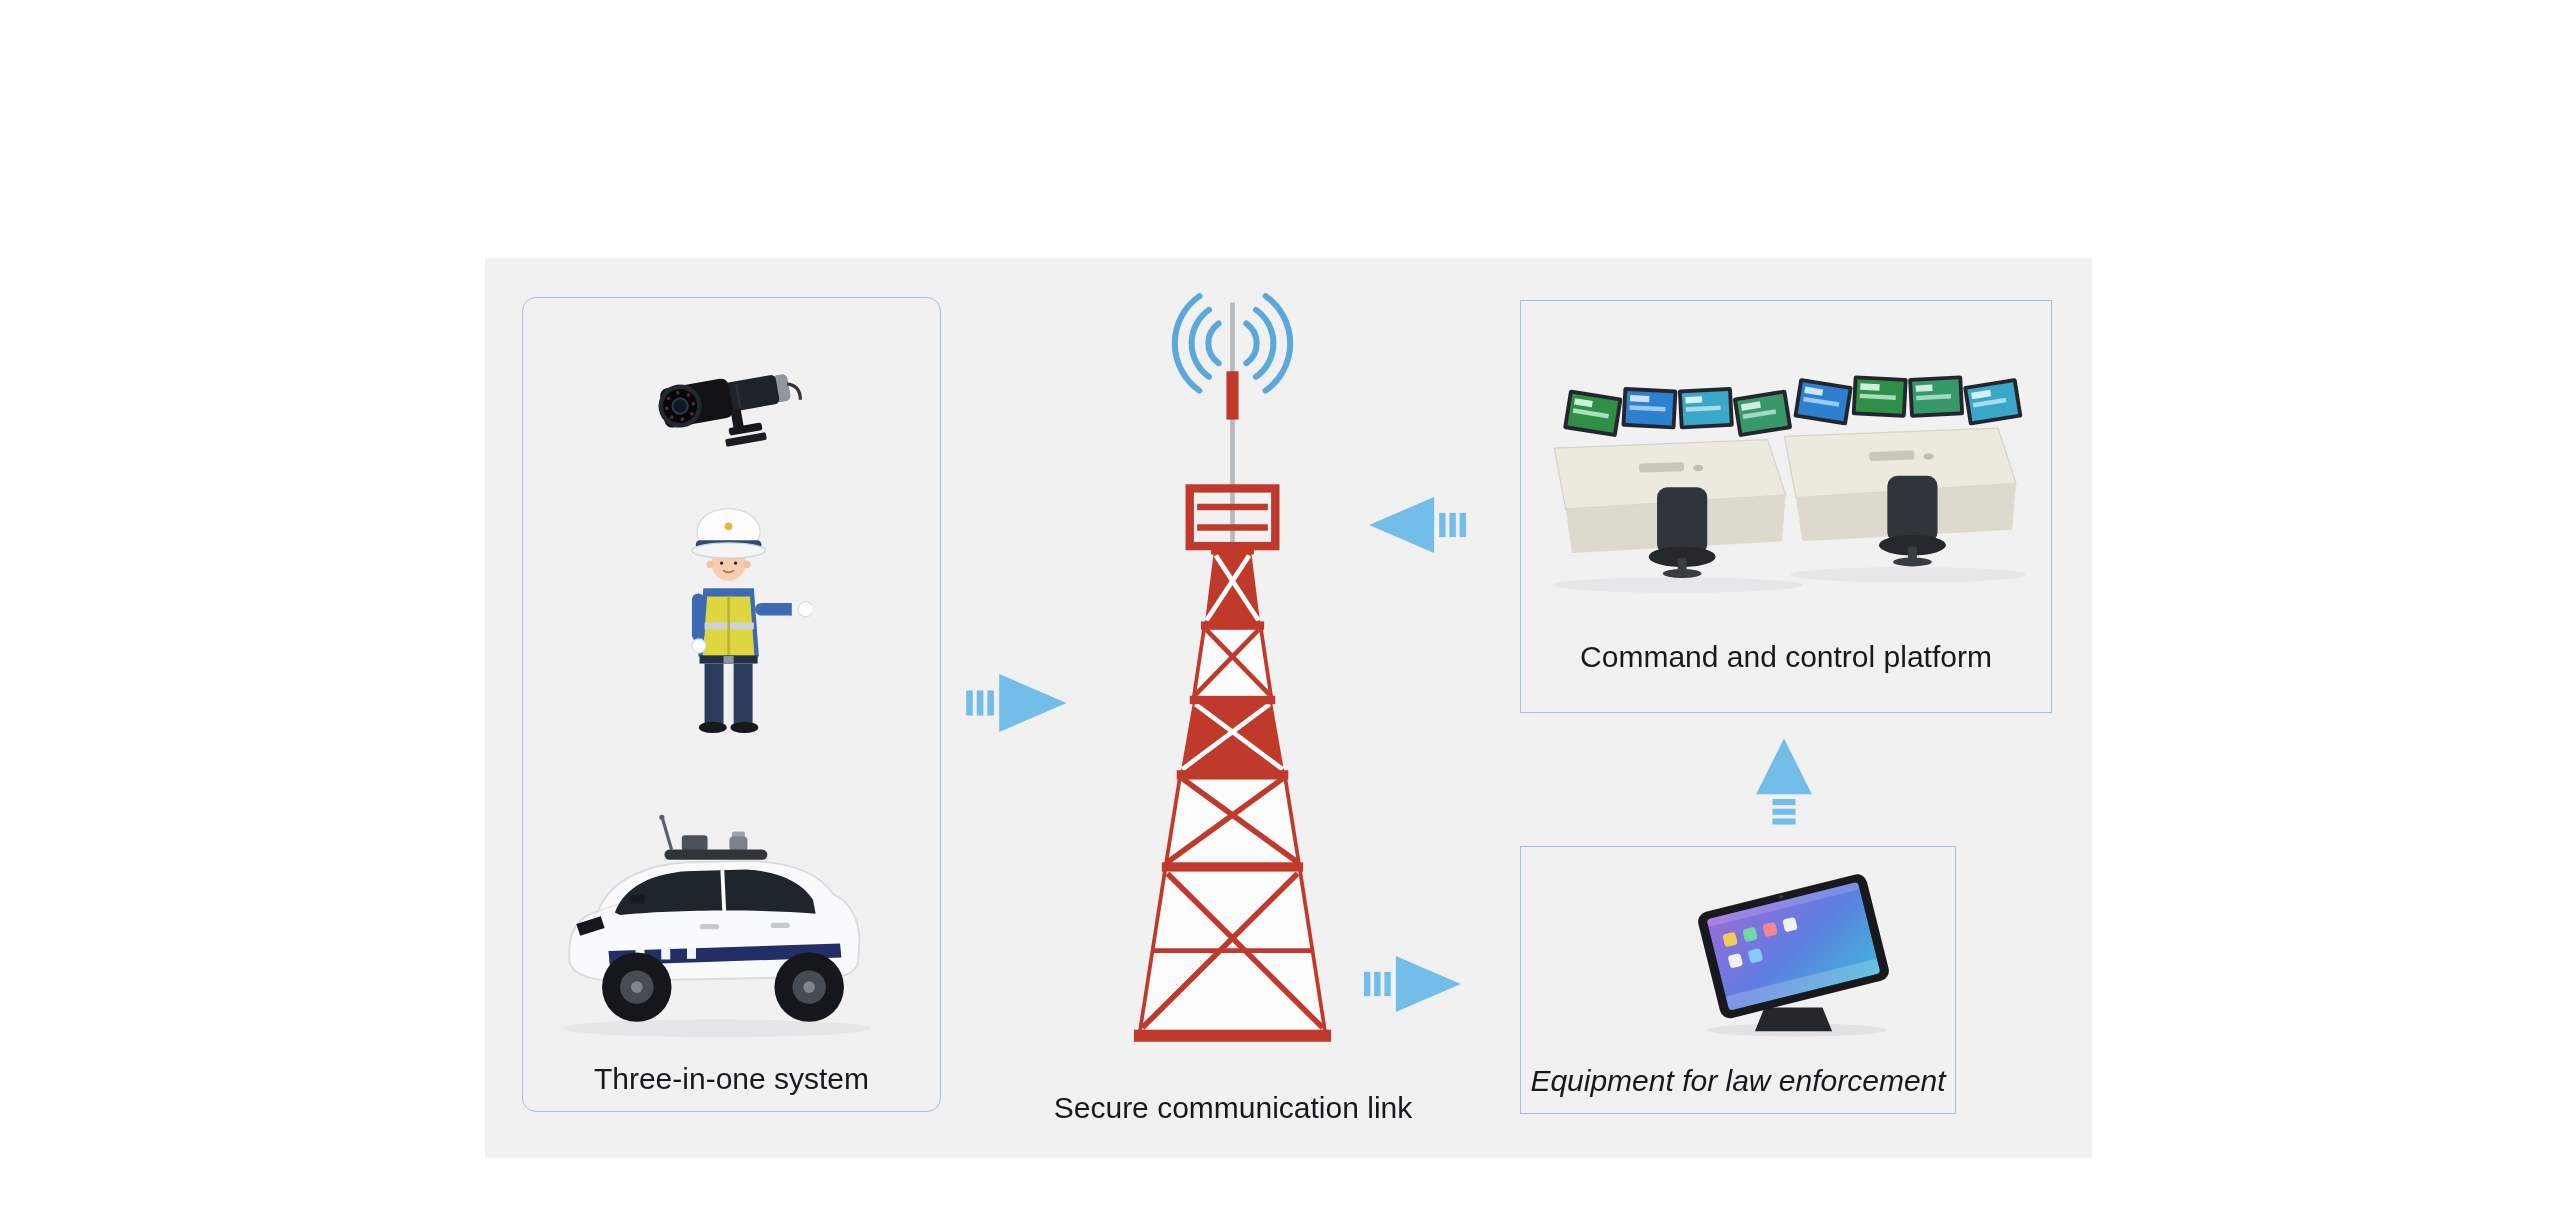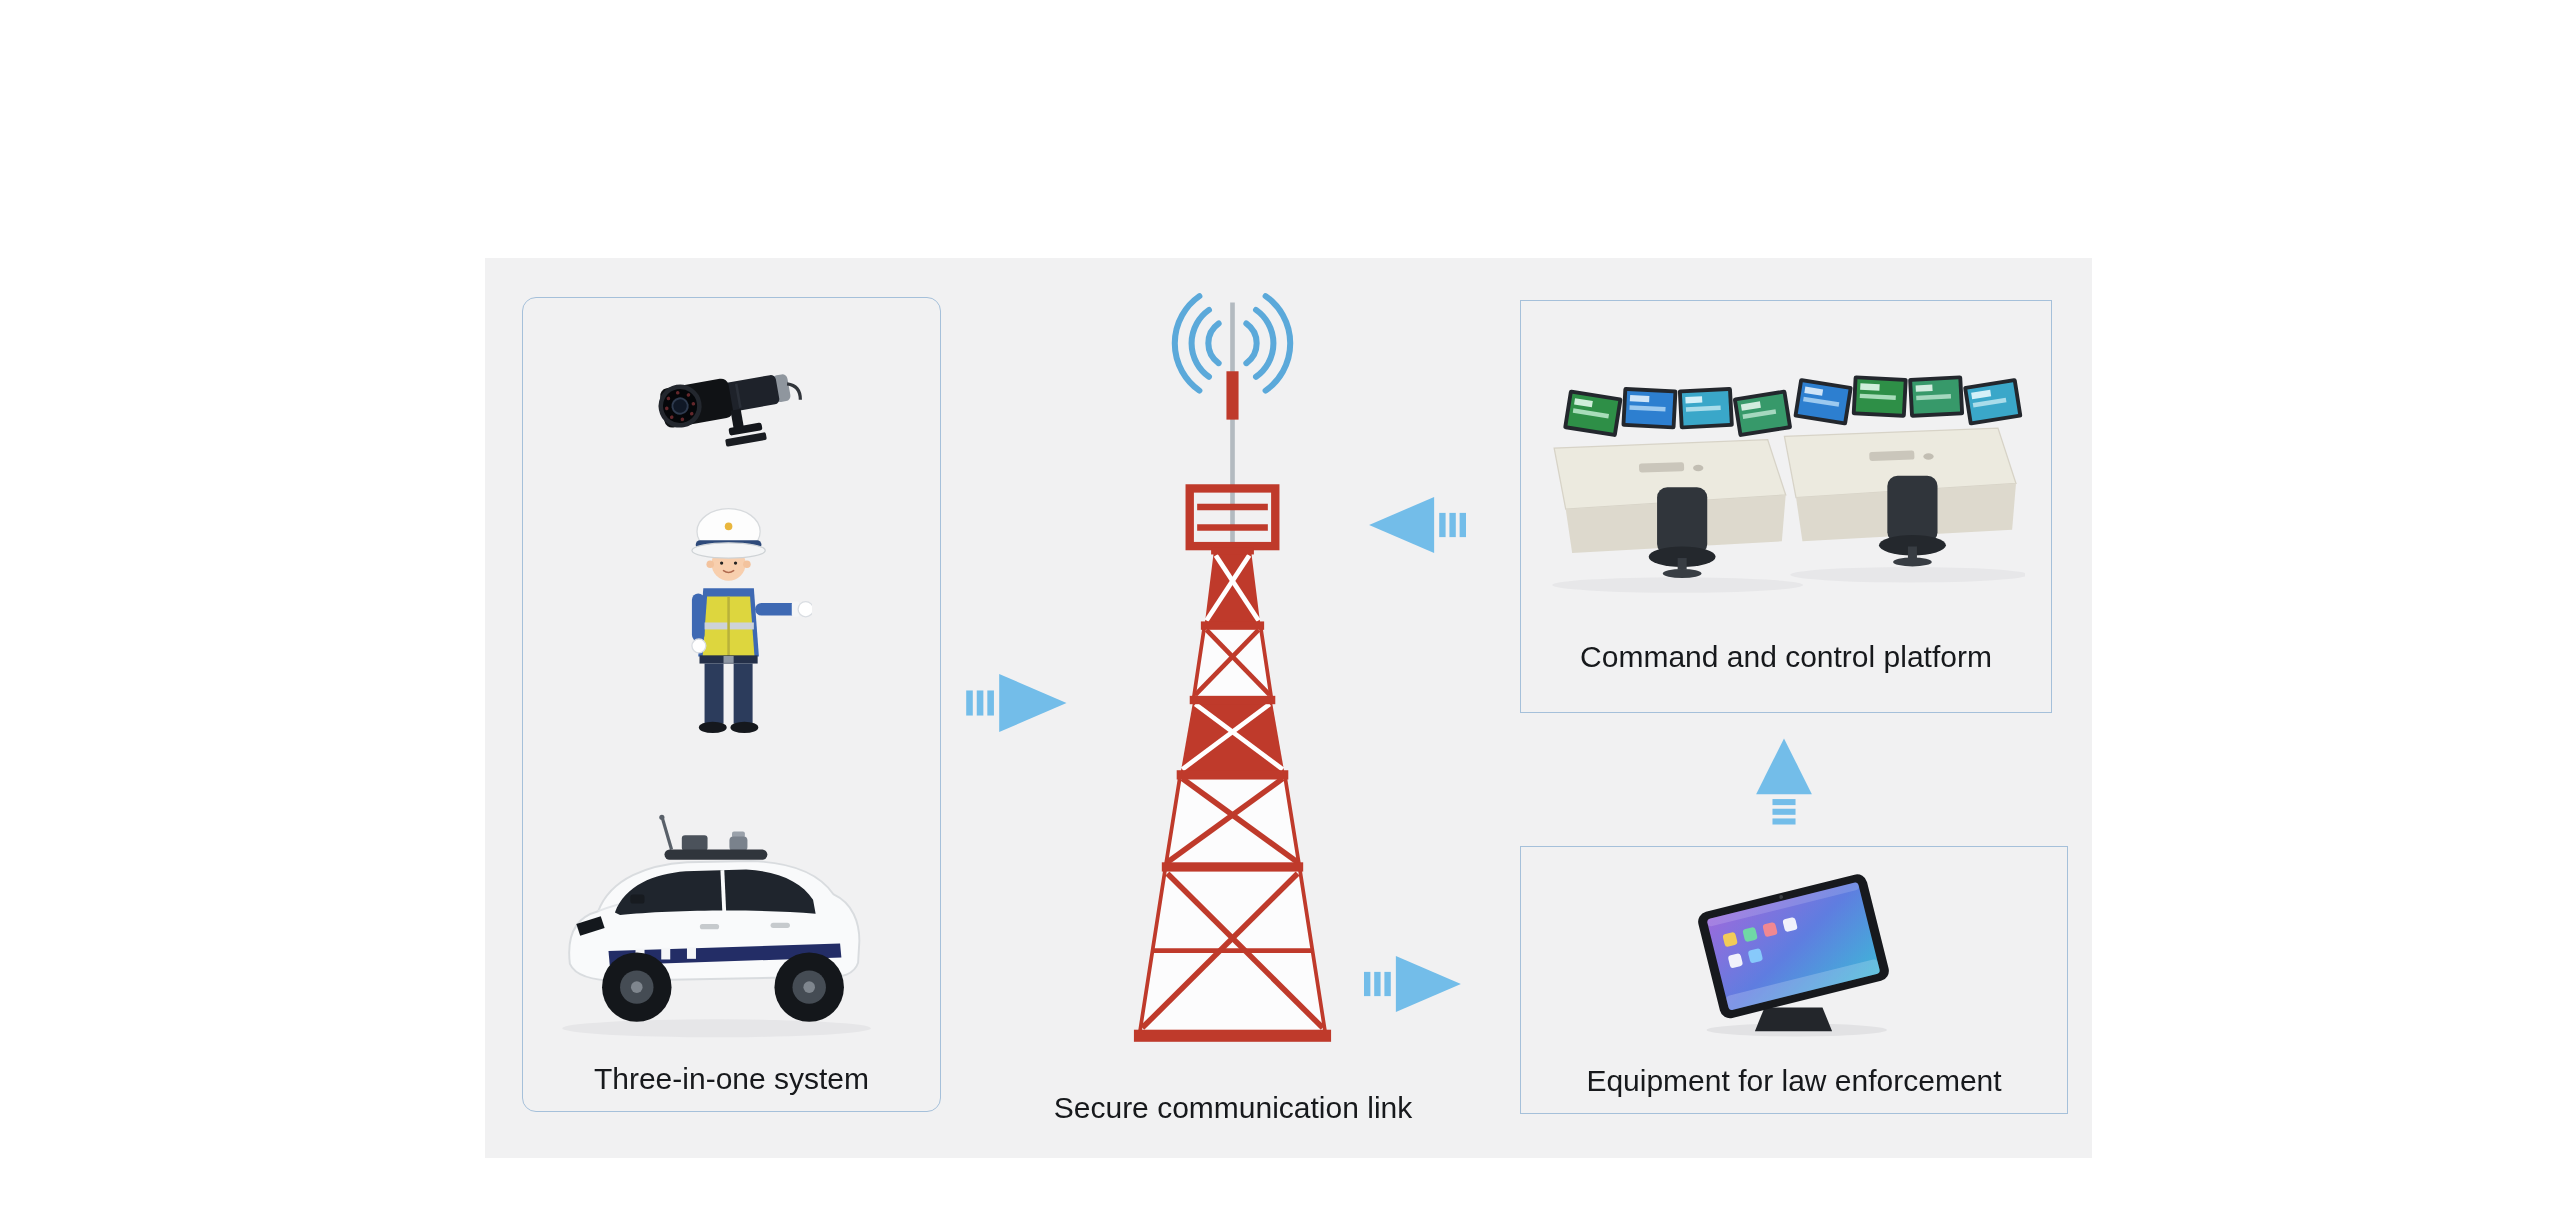--- a/index.html
+++ b/index.html
@@ -15,21 +15,21 @@
     position: absolute; left: 485px; top: 258px;
     width: 1607px; height: 900px;
     background: var(--panel-bg, #f1f1f2);
   }
   .node-box {
     position: absolute;
     border: 1.9px solid var(--box-border, #a5c0da);
   }
   .box-left        { left: 522px;  top: 297px;  width: 419px; height: 815px; border-radius: 14px; }
   .box-top-right   { left: 1520px; top: 300px;  width: 532px; height: 413px; }
-  .box-bottom-right{ left: 1520px; top: 846px; width: 548px; height: 268px; }
+  .box-bottom-right{ left: 1520px; top: 846px; width: 436px; height: 268px; font-style: italic; }
 
   .node-label {
     position: absolute; left: 0; right: 0;
     text-align: center;
     font-size: 30px; line-height: 37px;
     color: var(--label-text, #17191c);
   }
   .label-in-left   { bottom: 14px; }
   .label-in-top    { bottom: 37px; }
   .label-in-bottom { bottom: 14px; }

